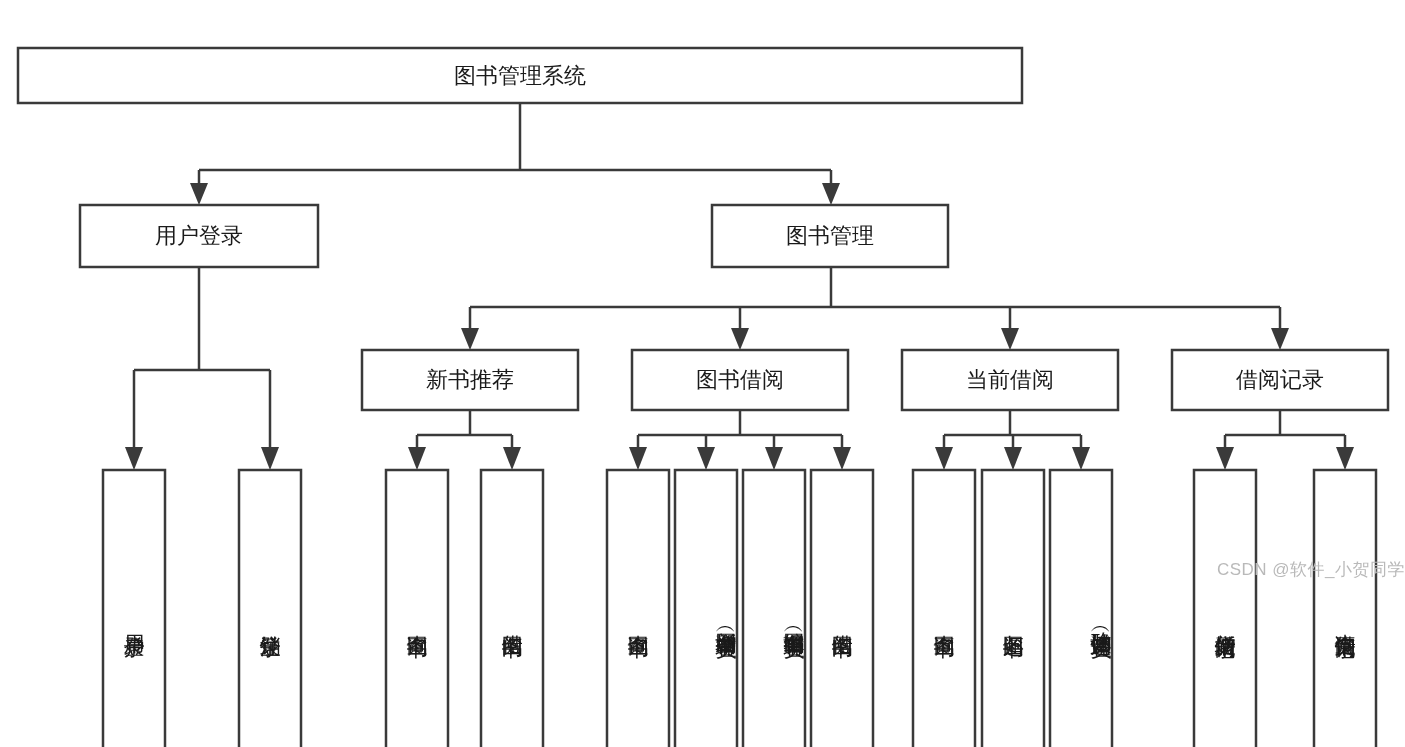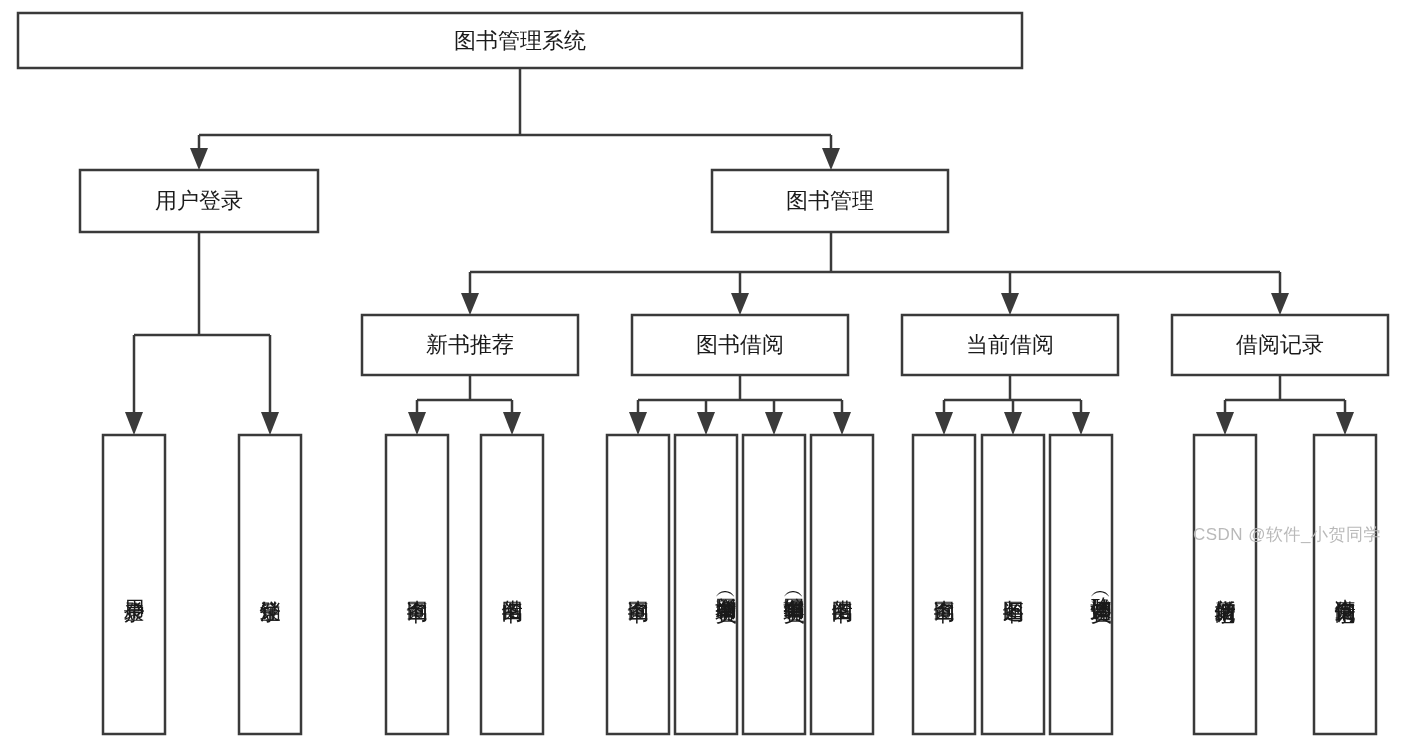--- a/index.html
+++ b/index.html
@@ -12,20 +12,21 @@
     height: 747px;
     font-family: "Liberation Sans", "DejaVu Sans", sans-serif;
     overflow: hidden;
     position: relative;
   }
   #diagram-root {
     position: relative;
     width: 1405px;
     height: 550px;
     background: #ffffff;
+    margin-top: 35px;
   }
   svg#flow-svg {
     position: absolute;
     left: 0;
     top: 0;
     width: 1405px;
     height: 747px;
   }
   .node-box {
     fill: #ffffff;
@@ -60,21 +61,21 @@
     letter-spacing: 1px;
     display: flex;
     align-items: center;
     justify-content: center;
     text-align: center;
     white-space: nowrap;
     pointer-events: none;
   }
   .watermark {
     position: absolute;
-    right: 24px;
+    right: 0;
     bottom: 4px;
     font-family: "Liberation Sans", "DejaVu Sans", sans-serif;
     font-size: 17px;
     color: #b9b9b9;
     white-space: nowrap;
     letter-spacing: 0.5px;
   }
 </style>
 </head>
 <body>

